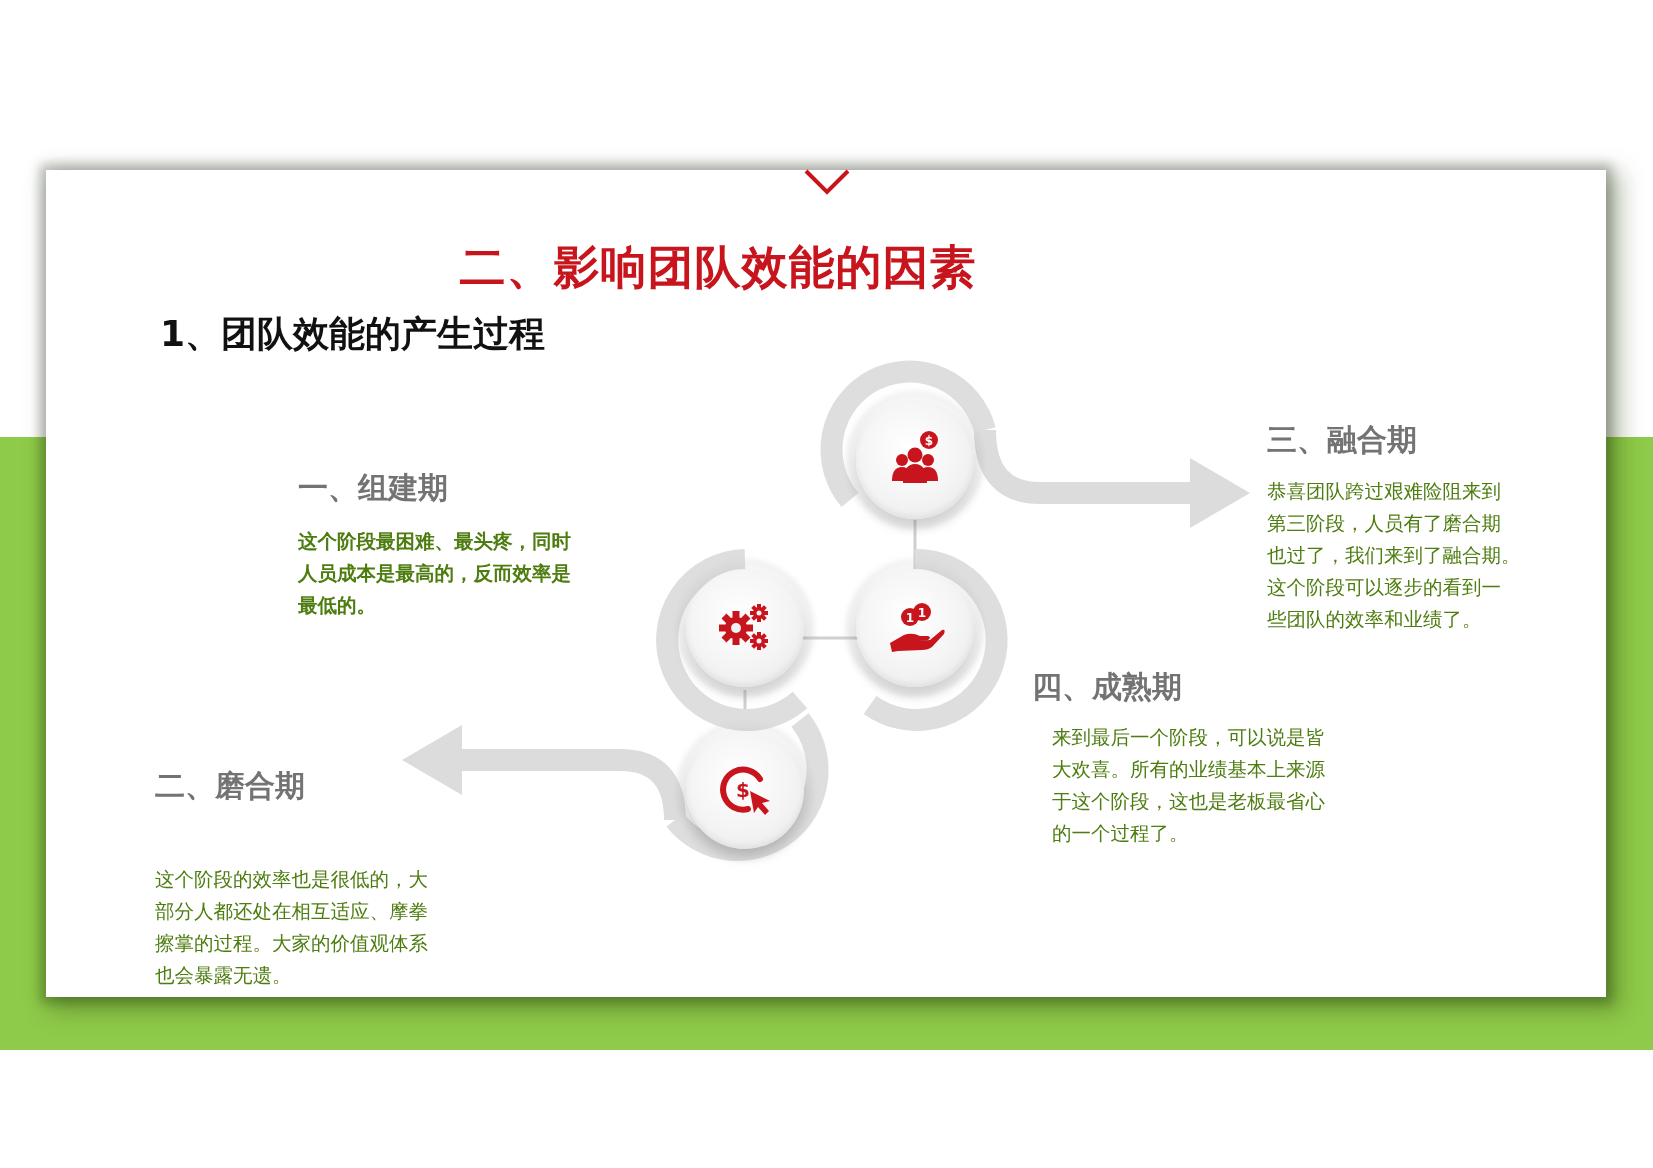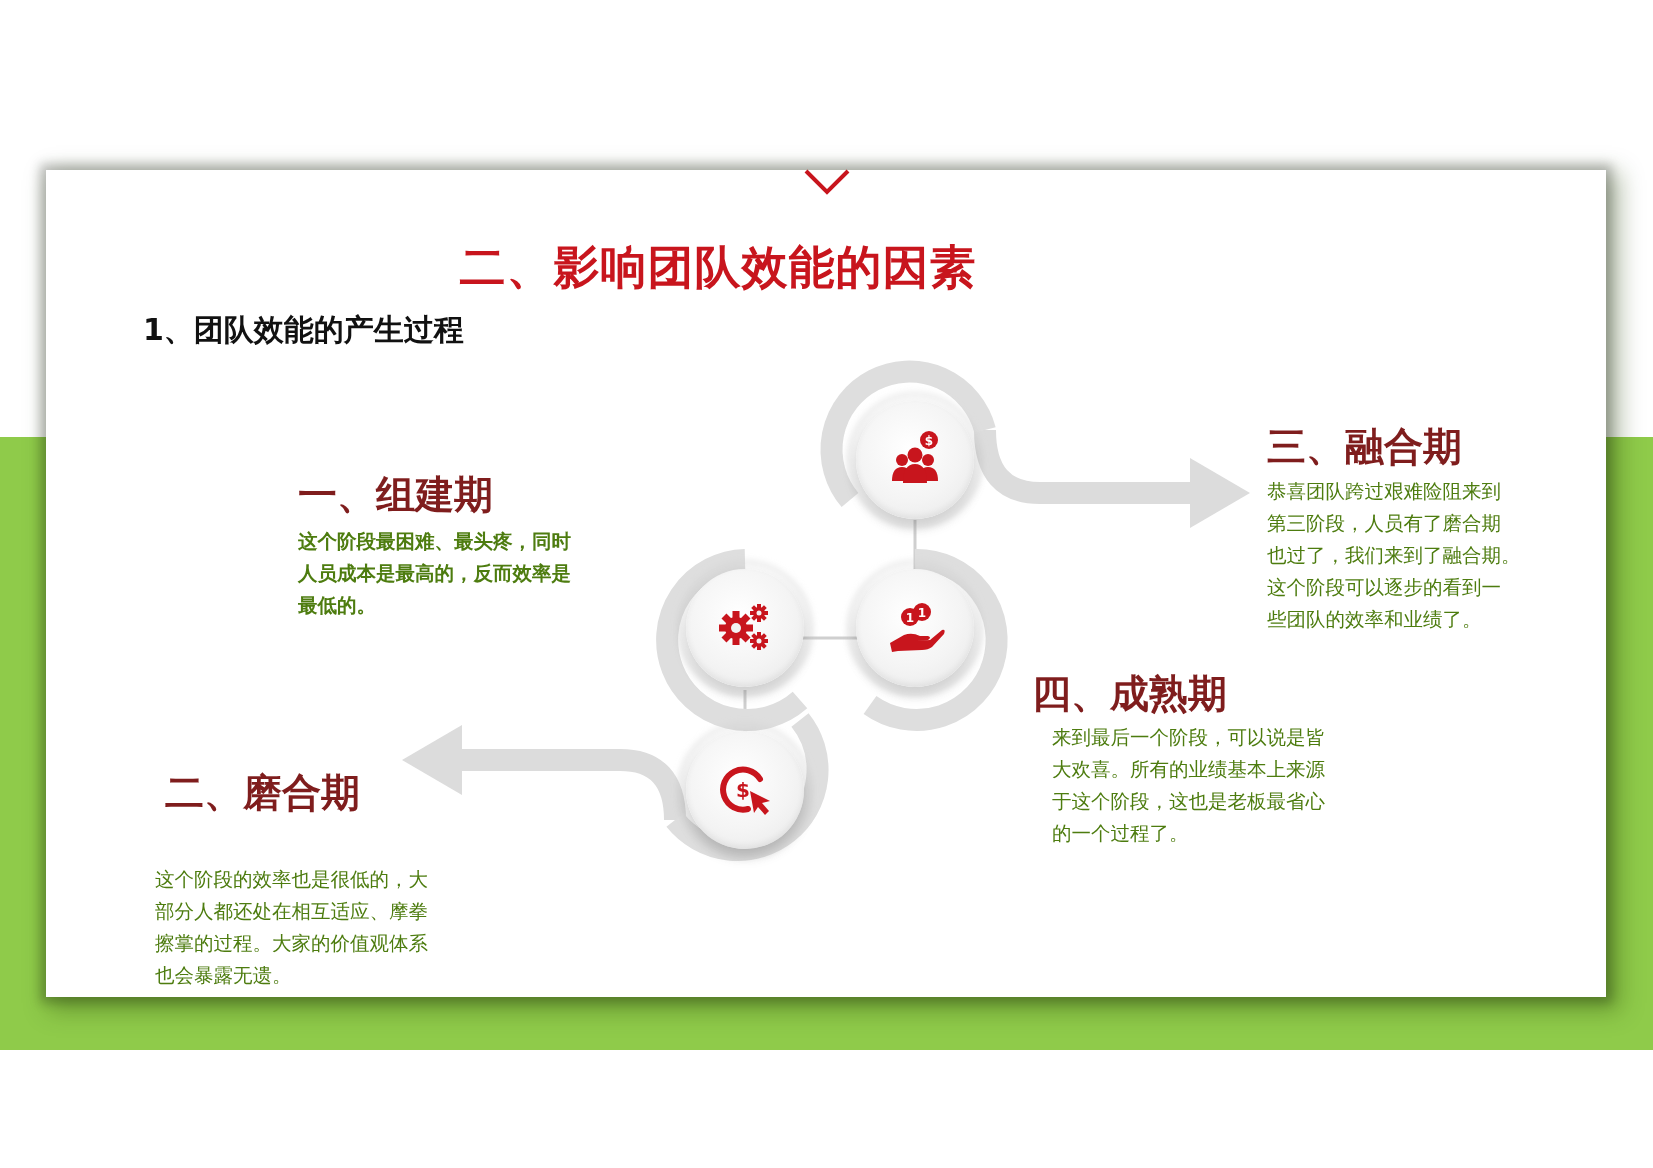--- a/index.html
+++ b/index.html
@@ -18,25 +18,25 @@
     box-shadow: 0 0 10px 6px rgba(0,0,0,0.22), 8px 8px 22px 6px rgba(40,70,10,0.35);
   }
   .chevron {
     position:absolute; left:803px; top:168px; width:48px; height:30px;
   }
   .title {
     position:absolute; left:0; width:1436px; top:237px; text-align:center;
     font-size:46px; font-weight:bold; color:#c8151d; letter-spacing:1px;
   }
   .subtitle {
-    position:absolute; left:143px; top:310px;
-    font-size:30px; font-weight:bold; color:#111111;
+    position:absolute; left:160px; top:310px;
+    font-size:36px; font-weight:bold; color:#111111;
   }
   .stage-head {
-    position:absolute; font-size:39px; font-weight:bold; color:#7f1d1d;
+    position:absolute; font-size:30px; font-weight:bold; color:#737373;
     white-space:nowrap;
   }
   .stage-body {
     position:absolute; font-size:19.5px; line-height:32px; color:#4d7c0f;
     white-space:pre-line;
   }
   .diagram { position:absolute; left:0; top:0; width:1653px; height:1168px; pointer-events:none; }
   .node {
     position:absolute; width:118px; height:118px; border-radius:50%;
     background: radial-gradient(circle at 45% 40%, #ffffff 0%, #f4f4f4 55%, #e6e6e6 100%);
@@ -152,21 +152,21 @@
     <text x="31" y="40" text-anchor="middle" font-size="20" font-weight="bold" fill="#c8151d" font-family="DejaVu Sans, sans-serif">$</text>
     <polygon points="38,34 58,44 50,46 57,54 53,58 46,50 42,56" fill="#c8151d"></polygon>
   </svg>
 </div>
 
 <div class="stage-head" style="left:298px; top:468px;font-family:Liberation Mono, monospace;">一、组建期</div>
 <div class="stage-body" style="left:298px; top:526px;font-weight:bold;">这个阶段最困难、最头疼，同时
 人员成本是最高的，反而效率是
 最低的。</div>
 
-<div class="stage-head" style="left:165px; top:766px;">二、磨合期</div>
+<div class="stage-head" style="left:155px; top:766px;">二、磨合期</div>
 <div class="stage-body" style="left:155px; top:864px;">这个阶段的效率也是很低的，大
 部分人都还处在相互适应、摩拳
 擦掌的过程。大家的价值观体系
 也会暴露无遗。</div>
 
 <div class="stage-head" style="left:1267px; top:420px;">三、融合期</div>
 <div class="stage-body" style="left:1267px; top:476px;">恭喜团队跨过艰难险阻来到
 第三阶段，人员有了磨合期
 也过了，我们来到了融合期。
 这个阶段可以逐步的看到一

